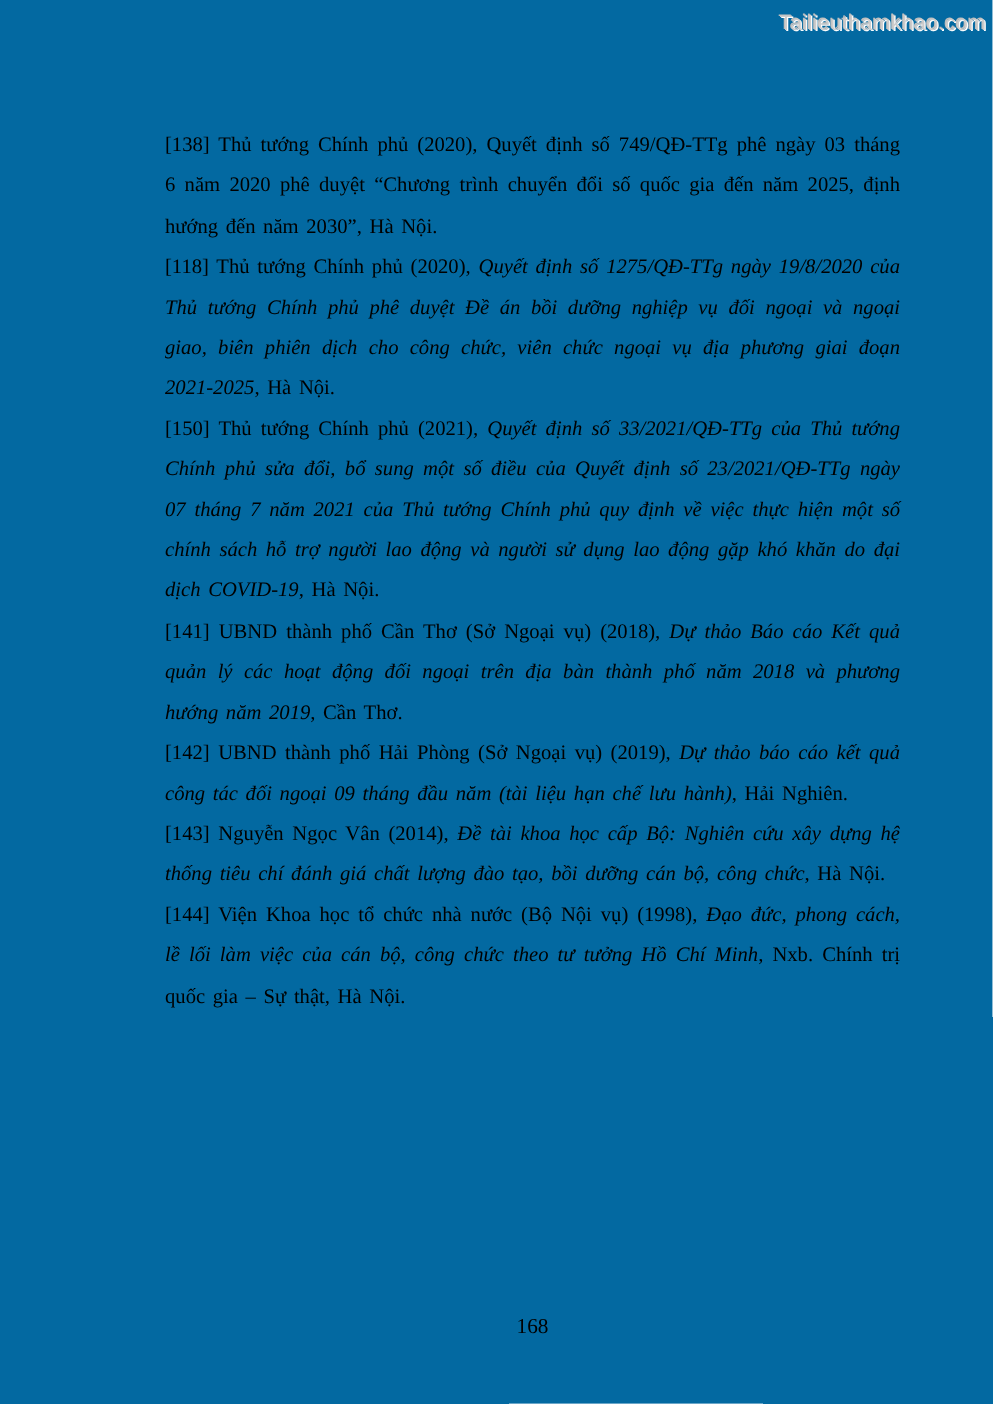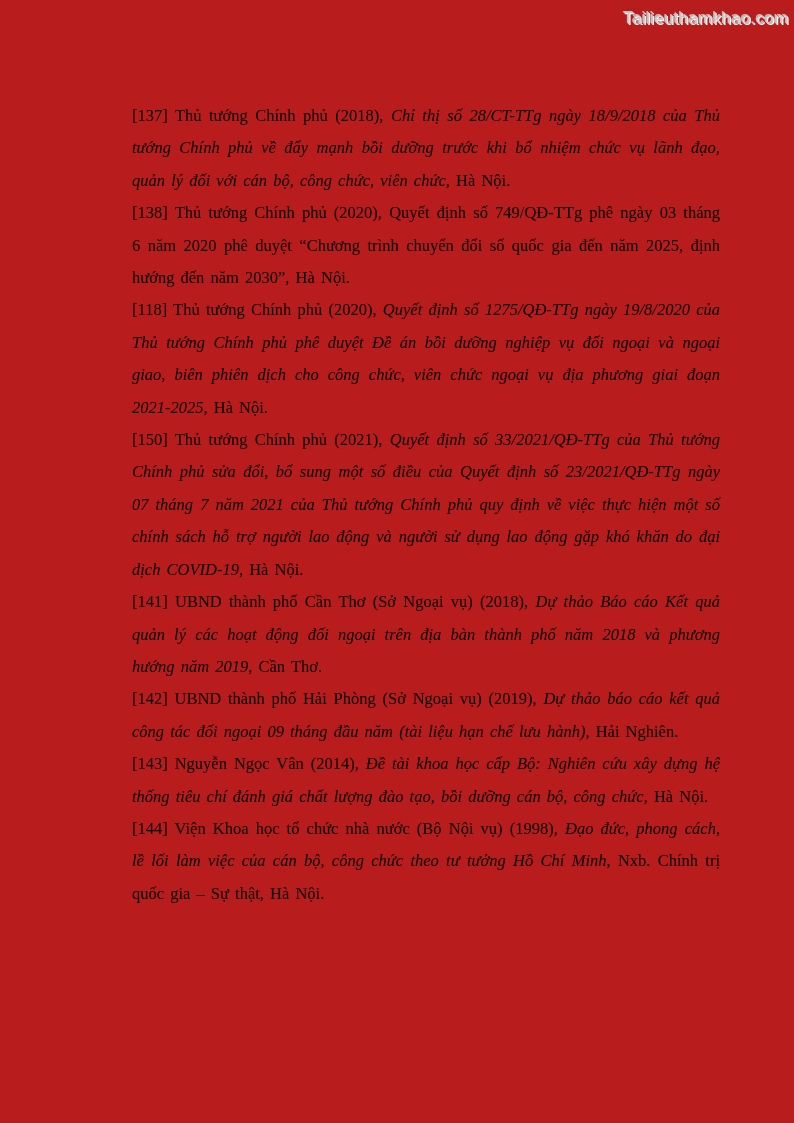--- a/index.html
+++ b/index.html
@@ -4,21 +4,21 @@
 <style>
   html, body {
     margin: 0;
     padding: 0;
     background: #ffffff;
   }
   .page {
     position: relative;
     width: 794px;
     height: 1123px;
-    background: #b91c1c;
+    background: #0369a1;
     overflow: hidden;
     font-family: "Liberation Serif", "DejaVu Serif", serif;
     color: #000000;
   }
   .watermark {
     position: absolute;
     top: 9px;
     right: 5px;
     font-family: "Liberation Sans", "DejaVu Sans", sans-serif;
     font-size: 17px;
@@ -55,32 +55,34 @@
 </style>
 </head>
 <body>
 
 <div class="page">
 
   <div class="watermark">Tailieuthamkhao.com</div>
 
   <main class="content">
 
-    <p class="ref"><span>[137] Thủ tướng Chính phủ (2018), </span><em>Chỉ thị số 28/CT-TTg ngày 18/9/2018 của Thủ tướng Chính phủ về đẩy mạnh bồi dưỡng trước khi bổ nhiệm chức vụ lãnh đạo, quản lý đối với cán bộ, công chức, viên chức</em><span>, Hà Nội.</span></p>
 
     <p class="ref"><span>[138] Thủ tướng Chính phủ (2020), Quyết định số 749/QĐ-TTg phê ngày 03 tháng 6 năm 2020 phê duyệt “Chương trình chuyển đổi số quốc gia đến năm 2025, định hướng đến năm 2030”, Hà Nội.</span><em></em><span></span></p>
 
     <p class="ref"><span>[118] Thủ tướng Chính phủ (2020), </span><em>Quyết định số 1275/QĐ-TTg ngày 19/8/2020 của Thủ tướng Chính phủ phê duyệt Đề án bồi dưỡng nghiệp vụ đối ngoại và ngoại giao, biên phiên dịch cho công chức, viên chức ngoại vụ địa phương giai đoạn 2021-2025</em><span>, Hà Nội.</span></p>
 
     <p class="ref"><span>[150] Thủ tướng Chính phủ (2021), </span><em>Quyết định số 33/2021/QĐ-TTg của Thủ tướng Chính phủ sửa đổi, bổ sung một số điều của Quyết định số 23/2021/QĐ-TTg ngày 07 tháng 7 năm 2021 của Thủ tướng Chính phủ quy định về việc thực hiện một số chính sách hỗ trợ người lao động và người sử dụng lao động gặp khó khăn do đại dịch COVID-19</em><span>, Hà Nội.</span></p>
 
     <p class="ref"><span>[141] UBND thành phố Cần Thơ (Sở Ngoại vụ) (2018), </span><em>Dự thảo Báo cáo Kết quả quản lý các hoạt động đối ngoại trên địa bàn thành phố năm 2018 và phương hướng năm 2019</em><span>, Cần Thơ.</span></p>
 
     <p class="ref"><span>[142] UBND thành phố Hải Phòng (Sở Ngoại vụ) (2019), </span><em>Dự thảo báo cáo kết quả công tác đối ngoại 09 tháng đầu năm (tài liệu hạn chế lưu hành)</em><span>, Hải Nghiên.</span></p>
 
     <p class="ref"><span>[143] Nguyễn Ngọc Vân (2014), </span><em>Đề tài khoa học cấp Bộ: Nghiên cứu xây dựng hệ thống tiêu chí đánh giá chất lượng đào tạo, bồi dưỡng cán bộ, công chức</em><span>, Hà Nội.</span></p>
 
     <p class="ref"><span>[144] Viện Khoa học tổ chức nhà nước (Bộ Nội vụ) (1998), </span><em>Đạo đức, phong cách, lề lối làm việc của cán bộ, công chức theo tư tưởng Hồ Chí Minh</em><span>, Nxb. Chính trị quốc gia – Sự thật, Hà Nội.</span></p>
 
   </main>
 
+  <footer class="page-footer">
+    <span>168</span>
+  </footer>
 
 </div>
 
 </body></html>

